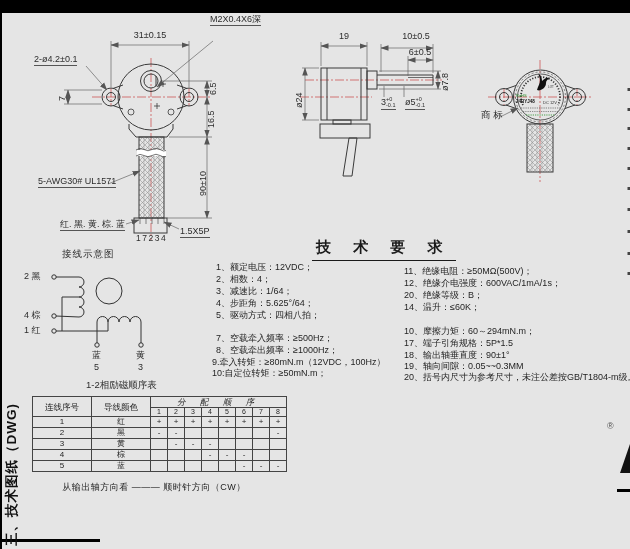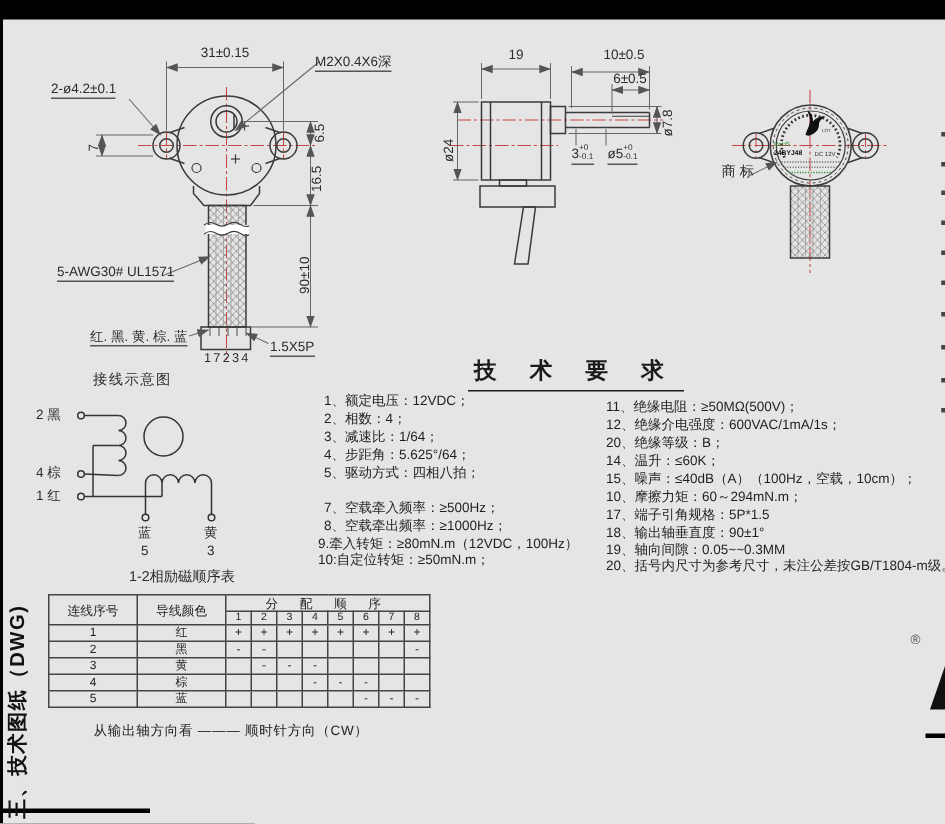--- a/index.html
+++ b/index.html
@@ -19,21 +19,21 @@
               font-size:13.5px;font-weight:bold;letter-spacing:1px;white-space:nowrap;color:#111;}
   .tech-title{position:absolute;left:312px;top:238px;font-size:15px;font-weight:bold;letter-spacing:9px;
               color:#1a1a1a;border-bottom:1.5px solid #1a1a1a;padding:0 4px 3px 4px;white-space:nowrap;}
   .req{position:absolute;font-size:9px;line-height:10px;color:#1f1f1f;white-space:nowrap;}
   table.seq{position:absolute;left:32px;top:396px;border-collapse:collapse;table-layout:fixed;}
   table.seq th,table.seq td{border:1px solid #444;padding:0;text-align:center;font-weight:normal;
               font-size:8px;line-height:10px;height:10px;color:#1f1f1f;}
   table.seq th{font-size:8.5px;}
   table.seq .w58{width:58px;} table.seq .w16{width:16px;}
   table.seq .steps th{font-size:7px;height:8px;line-height:8px;}
-  table.seq .span8{letter-spacing:6px;}
+  table.seq .span8{letter-spacing:6px;font-style:italic;}
   .cap{position:absolute;font-size:9px;color:#1f1f1f;white-space:nowrap;}
   .regmark{position:absolute;left:607px;top:421px;font-size:9px;color:#555;}
   .sticker-txt{position:absolute;white-space:nowrap;}
 </style>
 </head>
 <body>
 
 <div class="page">
 
   <div class="band-top"></div>
@@ -227,21 +227,21 @@
         <rect x="627.5" y="187" width="2.5" height="3"></rect>
       <rect x="627.5" y="208" width="2.5" height="3"></rect>
         <rect x="627.5" y="230" width="2.5" height="3"></rect>
       <rect x="627.5" y="252" width="2.5" height="3"></rect>
         <rect x="627.5" y="272" width="2.5" height="3"></rect>
     </g>
     <polygon points="620,473 630,444 634,444 634,473" fill="#111"></polygon>
   </svg>
 
   <div class="lbl ctr" style="left:115px;top:30px;width:70px">31±0.15</div>
-  <div class="lbl ul" style="left:210px;top:36px">M2X0.4X6深</div>
+  <div class="lbl ul" style="left:210px;top:14px">M2X0.4X6深</div>
   <div class="lbl ul" style="left:34px;top:54px">2-ø4.2±0.1</div>
   <div class="lbl rot" style="left:57px;top:101px">7</div>
   <div class="lbl rot" style="left:208px;top:95px">6.5</div>
   <div class="lbl rot" style="left:206px;top:128px">16.5</div>
   <div class="lbl rot" style="left:198px;top:196px">90±10</div>
   <div class="lbl ul" style="left:38px;top:176px">5-AWG30# UL1571</div>
   <div class="lbl ul" style="left:60px;top:219px">红. 黑. 黄. 棕. 蓝</div>
   <div class="lbl" style="left:136px;top:233px;letter-spacing:1.5px;font-size:8.5px">17234</div>
   <div class="lbl ul" style="left:180px;top:226px">1.5X5P</div>
 
@@ -272,21 +272,20 @@
   <div class="req" style="left:216px;top:298px">4、步距角：5.625°/64；</div>
   <div class="req" style="left:216px;top:310px">5、驱动方式：四相八拍；</div>
   <div class="req" style="left:216px;top:333px">7、空载牵入频率：≥500Hz；</div>
   <div class="req" style="left:216px;top:345px">8、空载牵出频率：≥1000Hz；</div>
   <div class="req" style="left:212px;top:357px">9.牵入转矩：≥80mN.m（12VDC，100Hz）</div>
   <div class="req" style="left:212px;top:368px">10:自定位转矩：≥50mN.m；</div>
   <div class="req" style="left:404px;top:266px">11、绝缘电阻：≥50MΩ(500V)；</div>
   <div class="req" style="left:404px;top:278px">12、绝缘介电强度：600VAC/1mA/1s；</div>
   <div class="req" style="left:404px;top:290px">20、绝缘等级：B；</div>
   <div class="req" style="left:404px;top:302px">14、温升：≤60K；</div>
-  <div class="req" style="left:404px;top:314px">15、噪声：≤40dB（A）（100Hz，空载，10cm）；</div>
   <div class="req" style="left:404px;top:326px">10、摩擦力矩：60～294mN.m；</div>
   <div class="req" style="left:404px;top:338px">17、端子引角规格：5P*1.5</div>
   <div class="req" style="left:404px;top:350px">18、输出轴垂直度：90±1°</div>
   <div class="req" style="left:404px;top:361px">19、轴向间隙：0.05~~0.3MM</div>
   <div class="req" style="left:404px;top:372px">20、括号内尺寸为参考尺寸，未注公差按GB/T1804-m级。</div>
 
   <div class="lbl" style="left:62px;top:249px;font-size:9.5px;letter-spacing:1px">接线示意图</div>
   <div class="lbl" style="left:24px;top:271px">2 黑</div>
   <div class="lbl" style="left:24px;top:310px">4 棕</div>
   <div class="lbl" style="left:24px;top:325px">1 红</div>

